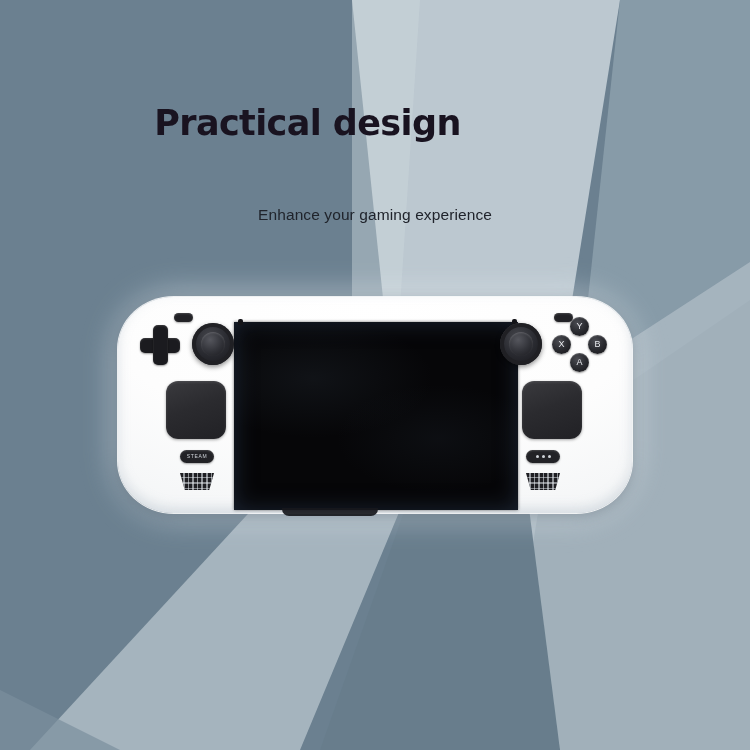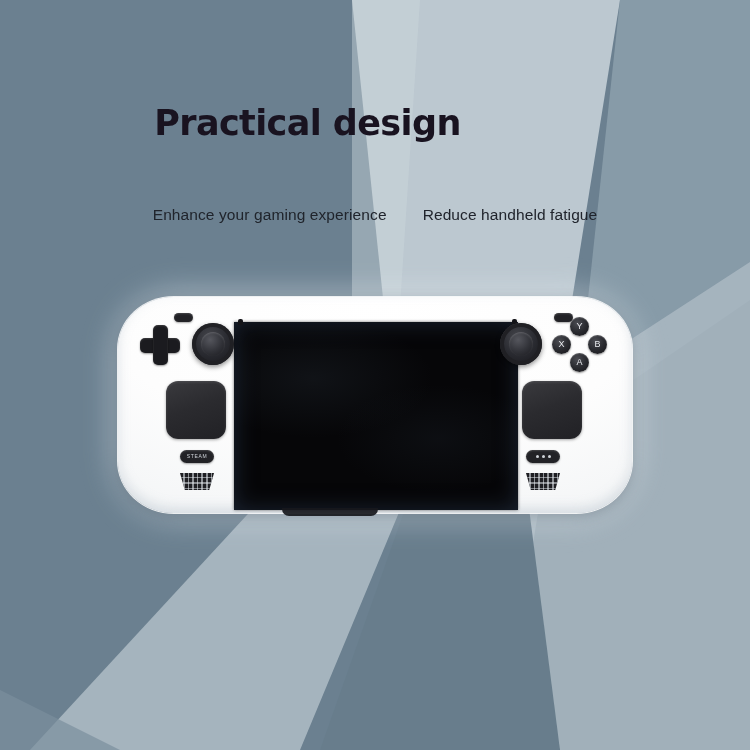--- a/index.html
+++ b/index.html
@@ -293,21 +293,20 @@
 
     <polygon points="352,0 420,0 392,430 352,430" fill="#ccd6dc" opacity="0.45"></polygon>
   </svg>
 
   <div class="headline-wrap">
     <h1 class="headline">Practical design</h1>
   </div>
 
   <div class="sublines">
     <span class="subline">Enhance your gaming experience</span>
-    <span class="subline">Reduce handheld fatigue</span>
   </div>
 
   <div id="device-wrap">
     <div class="glow"></div>
 
     <div class="shell">
 
       <div class="screen"></div>
       <div class="screen-tab l"></div>
       <div class="screen-tab r"></div>

